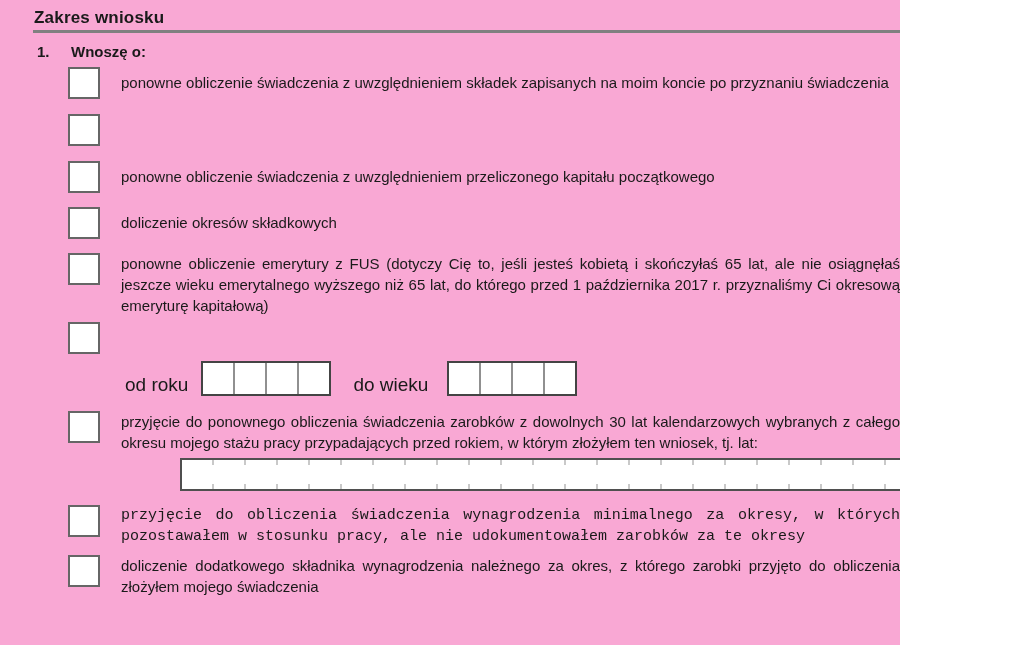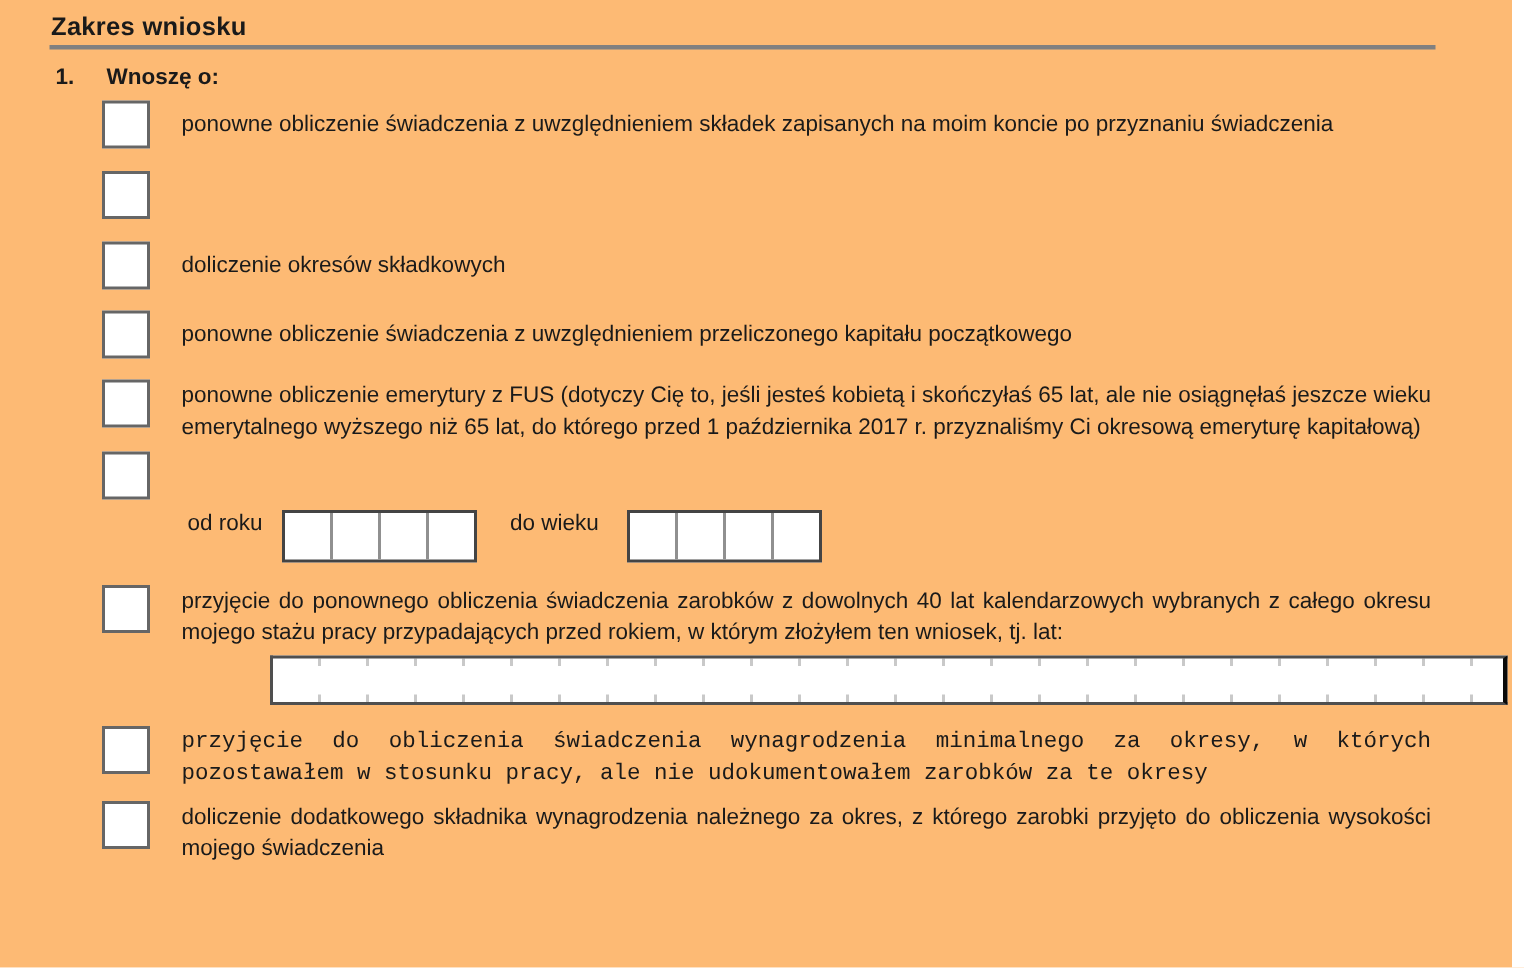--- a/index.html
+++ b/index.html
@@ -1,19 +1,19 @@
 <!DOCTYPE html>
 <html><head>
 <meta charset="utf-8">
 <style>
   html,body{margin:0;padding:0;background:#ffffff;}
   .page{
     position:relative;
-    width:1008px;height:645px;
-    background:#fdba74;
+    width:900px;height:645px;
+    background:#f9a8d4;
     font-family:"Liberation Sans","DejaVu Sans",sans-serif;
     color:#1a1a1a;
     overflow:hidden;
   }
   .title{
     margin:9px 0 0 34px;
     font-size:17px;font-weight:bold;line-height:18px;
     letter-spacing:0.2px;
   }
   .title-rule{
@@ -47,22 +47,22 @@
   .item-text.single{margin-top:5px;}
   .mb15{margin-bottom:15px;}
   .mb14{margin-bottom:14px;}
   .mb8{margin-bottom:8px;font-family:Liberation Mono, monospace;}
   .mb6{margin-bottom:6px;}
   .sub{
     padding-left:125px;
   }
   .year-row{
     margin-top:7px;
-    display:flex;align-items:flex-start;
-    font-size:15px;
+    display:flex;align-items:flex-end;
+    font-size:19px;
   }
   .comb{
     display:flex;
     border:2px solid #444444;
     background:#ffffff;
     margin-left:13px;
   }
   .comb .cell{
     width:30px;height:31px;
     border-left:2px solid #909090;
@@ -103,26 +103,26 @@
       <span class="checkbox"></span>
       <div class="item-text single">ponowne obliczenie świadczenia z uwzględnieniem składek zapisanych na moim koncie po przyznaniu świadczenia</div>
     </div>
 
     <div class="item mb15">
       <span class="checkbox"></span>
     </div>
 
     <div class="item mb14">
       <span class="checkbox"></span>
-      <div class="item-text single">doliczenie okresów składkowych</div>
+      <div class="item-text single">ponowne obliczenie świadczenia z uwzględnieniem przeliczonego kapitału początkowego</div>
     </div>
 
     <div class="item mb14">
       <span class="checkbox"></span>
-      <div class="item-text single">ponowne obliczenie świadczenia z uwzględnieniem przeliczonego kapitału początkowego</div>
+      <div class="item-text single">doliczenie okresów składkowych</div>
     </div>
 
     <div class="item mb6">
       <span class="checkbox"></span>
       <div class="item-text">ponowne obliczenie emerytury z FUS (dotyczy Cię to, jeśli jesteś kobietą i skończyłaś 65 lat, ale nie osiągnęłaś jeszcze wieku emerytalnego wyższego niż 65 lat, do którego przed 1 października 2017 r. przyznaliśmy Ci okresową emeryturę kapitałową)</div>
     </div>
 
     <div class="mb15">
       <div class="item">
         <span class="checkbox"></span>
@@ -141,31 +141,31 @@
           <div class="cell"></div>
           <div class="cell"></div>
           <div class="cell"></div>
         </div>
       </div>
     </div>
 
     <div class="mb14">
       <div class="item">
         <span class="checkbox"></span>
-        <div class="item-text">przyjęcie do ponownego obliczenia świadczenia zarobków z dowolnych 40 lat kalendarzowych wybranych z całego okresu mojego stażu pracy przypadających przed rokiem, w którym złożyłem ten wniosek, tj. lat:</div>
+        <div class="item-text">przyjęcie do ponownego obliczenia świadczenia zarobków z dowolnych 30 lat kalendarzowych wybranych z całego okresu mojego stażu pracy przypadających przed rokiem, w którym złożyłem ten wniosek, tj. lat:</div>
       </div>
       <div class="sub">
         <div class="big-input"></div>
       </div>
     </div>
 
     <div class="item mb8">
       <span class="checkbox"></span>
       <div class="item-text">przyjęcie do obliczenia  świadczenia wynagrodzenia minimalnego za okresy, w których pozostawałem w stosunku pracy, ale nie udokumentowałem zarobków za te okresy</div>
     </div>
 
     <div class="item">
       <span class="checkbox"></span>
-      <div class="item-text">doliczenie dodatkowego składnika wynagrodzenia należnego za okres, z którego zarobki przyjęto do obliczenia wysokości mojego świadczenia</div>
+      <div class="item-text">doliczenie dodatkowego składnika wynagrodzenia należnego za okres, z którego zarobki przyjęto do obliczenia złożyłem mojego świadczenia</div>
     </div>
 
   </div>
 </div>
 
 </body></html>

